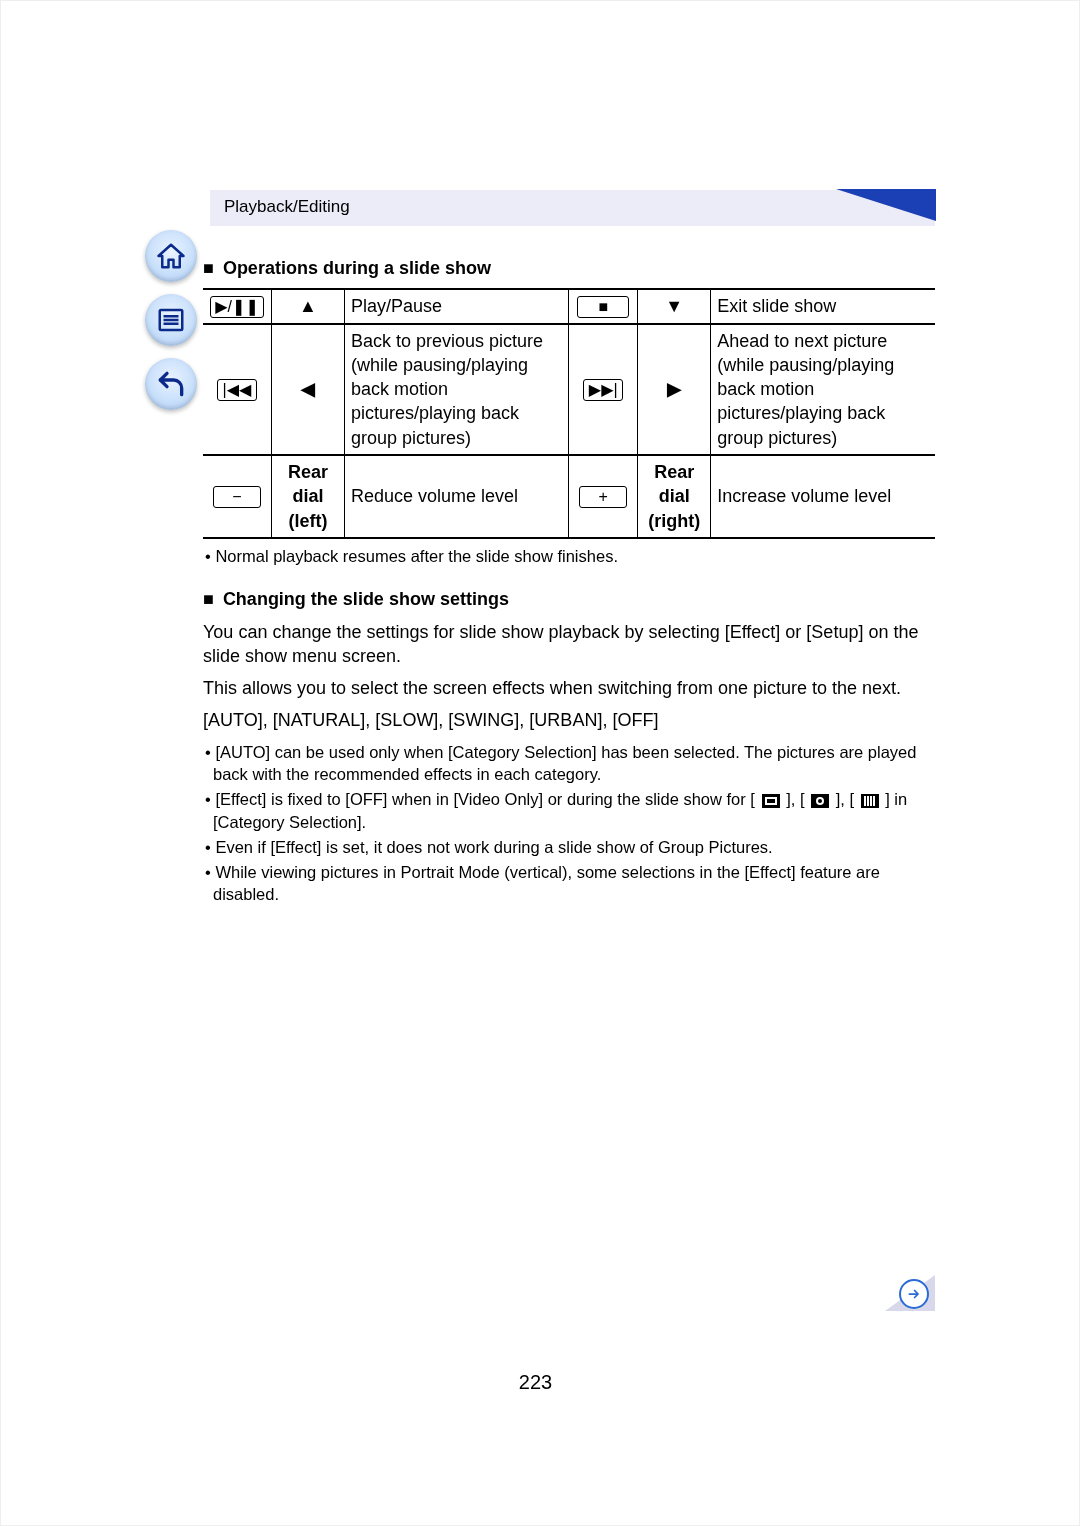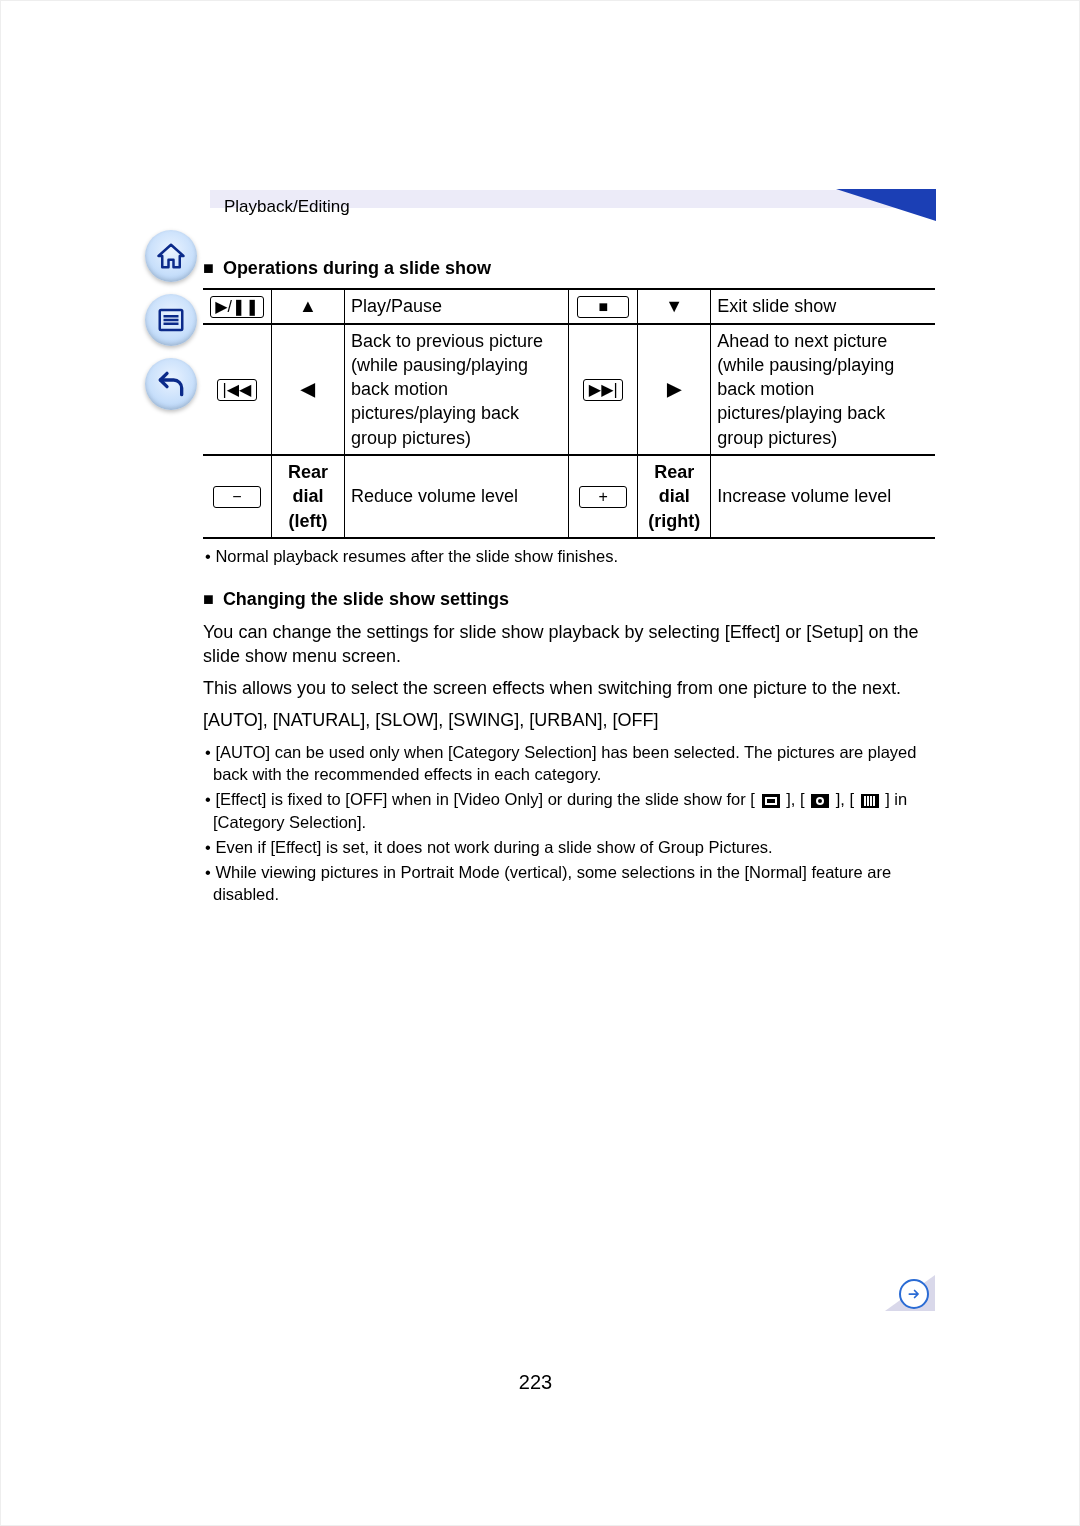--- a/index.html
+++ b/index.html
@@ -37,21 +37,21 @@
     justify-content: center;
     margin-bottom: 12px;
   }
   .nav-btn svg { display:block; }
   
   .hdr {
     position: absolute;
     left: 210px;
     right: 145px;
     top: 190px;
-    height: 18px;
+    height: 36px;
   }
   .hdr-bg {
     position: absolute; inset: 0;
     background: #ecebf8;
   }
   .hdr-corner {
     position: absolute;
     right: -1px;
     top: -1px;
     width: 0; height: 0;
@@ -246,21 +246,21 @@
         <span class="mono-icon"><svg width="18" height="14" viewBox="0 0 18 14">
               <rect x="0" y="0" width="18" height="14" fill="#000"></rect>
               <rect x="3" y="2" width="2" height="10" fill="#fff"></rect>
               <rect x="6" y="2" width="2" height="10" fill="#fff"></rect>
               <rect x="9" y="2" width="2" height="10" fill="#fff"></rect>
               <rect x="12" y="2" width="2" height="10" fill="#fff"></rect>
             </svg></span>
         <span>] in [Category Selection].</span>
       </li>
       <li>Even if [Effect] is set, it does not work during a slide show of Group Pictures.</li>
-      <li>While viewing pictures in Portrait Mode (vertical), some selections in the [Normal] feature are disabled.</li>
+      <li>While viewing pictures in Portrait Mode (vertical), some selections in the [Effect] feature are disabled.</li>
     </ul>
   </div>
 
   <div class="continue">
     <div class="tri"></div>
     <div class="circ">
       <svg width="14" height="14" viewBox="0 0 24 24">
         <path d="M4 12 H18 M13 6 L19 12 L13 18" fill="none" stroke="#2a6bd4" stroke-width="3" stroke-linecap="round" stroke-linejoin="round"></path>
       </svg>
     </div>

